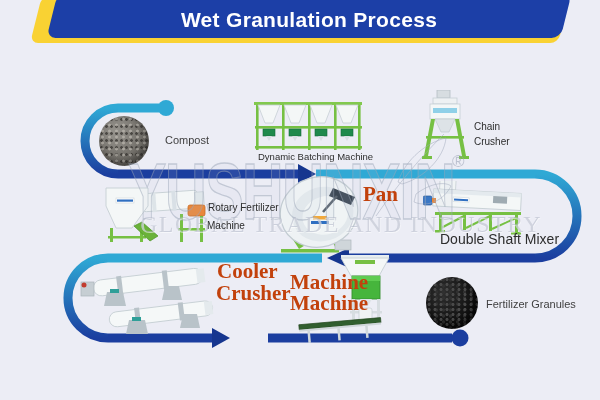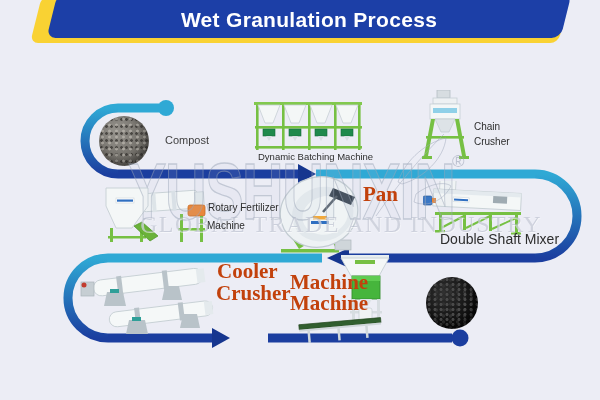--- a/index.html
+++ b/index.html
@@ -257,14 +257,15 @@
   <div class="lbl" style="left:474px;top:121px">Chain</div>
   <div class="lbl" style="left:474px;top:136px">Crusher</div>
   <div class="lbl" style="left:208px;top:202px">Rotary Fertilizer</div>
   <div class="lbl" style="left:207px;top:220px">Machine</div>
   <div class="lbl-serif" style="left:363px;top:182px">Pan</div>
   <div class="lbl" style="left:440px;top:231px;font-size:14px">Double Shaft Mixer</div>
   <div class="lbl-serif" style="left:217px;top:259px">Cooler</div>
   <div class="lbl-serif" style="left:216px;top:281px">Crusher</div>
   <div class="lbl-serif" style="left:290px;top:270px">Machine</div>
   <div class="lbl-serif" style="left:290px;top:291px">Machine</div>
+  <div class="lbl lbl-big" style="left:486px;top:298px">Fertilizer Granules</div>
 
 </div>
 
 </body></html>

